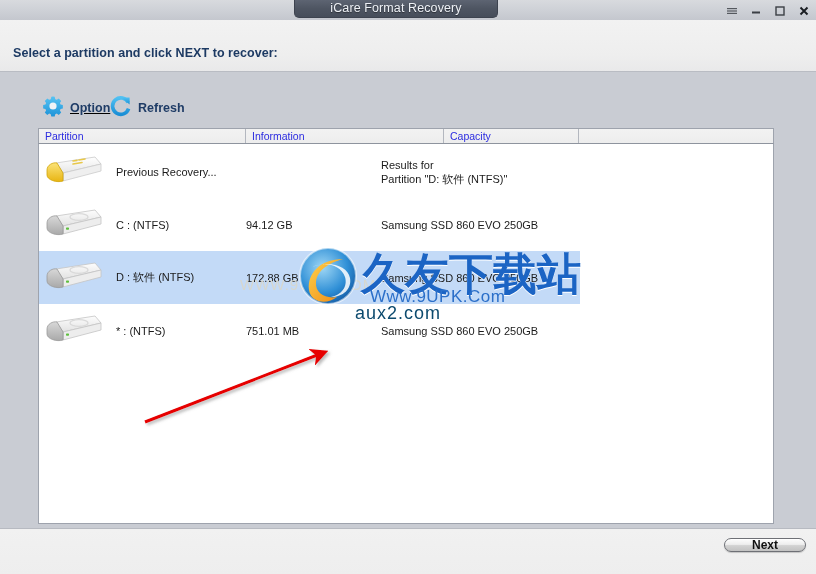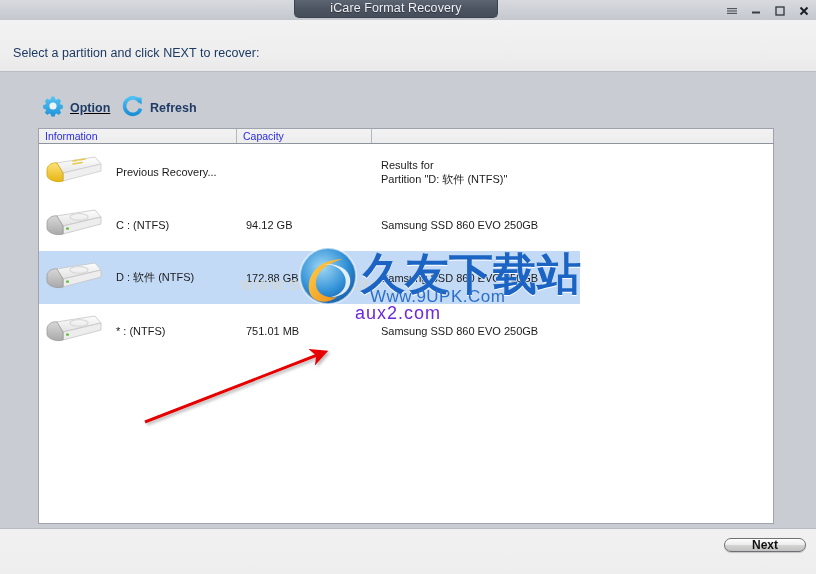--- a/index.html
+++ b/index.html
@@ -40,37 +40,37 @@
   .wc svg { display:block; }
 
   
   .prompt-band {
     position: absolute; left: 0; top: 20px; width: 816px; height: 52px;
     background: linear-gradient(to bottom, #f2f2f2 0%, #eeeeee 70%, #e9e9ea 100%);
     border-bottom: 1px solid #b9bcc3;
   }
   .prompt-text {
     position: absolute; left: 13px; top: 26px;
-    font-size: 12.5px; font-weight: normal; color: #1d3a63;
+    font-size: 12.5px; font-weight: bold; color: #1d3a63;
     letter-spacing: .05px;
   }
 
   
   .toolbar {
     position: absolute; left: 0; top: 73px; width: 816px; height: 53px;
   }
   .tool-btn {
     position: absolute; display: flex; align-items: center; gap: 6px;
     height: 30px; cursor: default;
   }
   .tool-btn .tlabel {
     font-size: 12.5px; font-weight: bold; color: #1f3c66;
   }
   #btn-option { left: 42px; top: 93px; text-decoration: underline; }
-  #btn-refresh { left: 122px; top: 93px; }
+  #btn-refresh { left: 110px; top: 93px; }
 
   
   .table-panel {
     position: absolute; left: 38px; top: 128px;
     width: 736px; height: 396px;
     background: #ffffff;
     border: 1px solid #9ea3ad;
     border-top: none;
   }
   .thead {
@@ -130,21 +130,21 @@
     z-index: 5; pointer-events: none;
   }
   .wm-faint {
     position: absolute; left: 240px; top: 276px;
     font-size: 15px; color: #d6d7cf;
     letter-spacing: 1px; z-index: 4;
     font-family: "Liberation Sans", sans-serif;
   }
   .wm-faint2 {
     position: absolute; left: 355px; top: 303px;
-    font-size: 18px; color: #6d28d9;
+    font-size: 18px; color: #0c4a6e;
     letter-spacing: 1px; z-index: 4;
   }
   .wm-cn {
     position: absolute; left: 64px; top: 2px;
     font-size: 44px; font-weight: bold; color: #1b64c4;
     font-family: "DejaVu Sans", sans-serif;
     letter-spacing: 0px;
     text-shadow: 0 1px 0 #ffffff;
     white-space: nowrap;
   }
@@ -249,20 +249,21 @@
         <path d="M18.2 7.6 A8.2 8.2 0 1 0 18.6 13.6" fill="none" stroke="url(#rg)" stroke-width="3.6" stroke-linecap="butt"></path>
         <path d="M11.6 2.6 L19.6 2.6 L19.6 9.4 Z" fill="url(#rg)"></path>
       </svg>
     </span>
     <span class="tlabel">Refresh</span>
   </div>
 
   <div class="table-panel"></div>
 
   <div class="thead">
+    <div class="th th-partition">Partition</div>
     <div class="th th-info">Information</div>
     <div class="th th-capacity">Capacity</div>
     <div class="th th-blank"></div>
   </div>
 
   <div class="tbody" id="tbody">
       <div class="row">
         <div class="cell cell-partition">
           <span class="disk">
 <svg width="62" height="36" viewBox="0 0 62 36">

